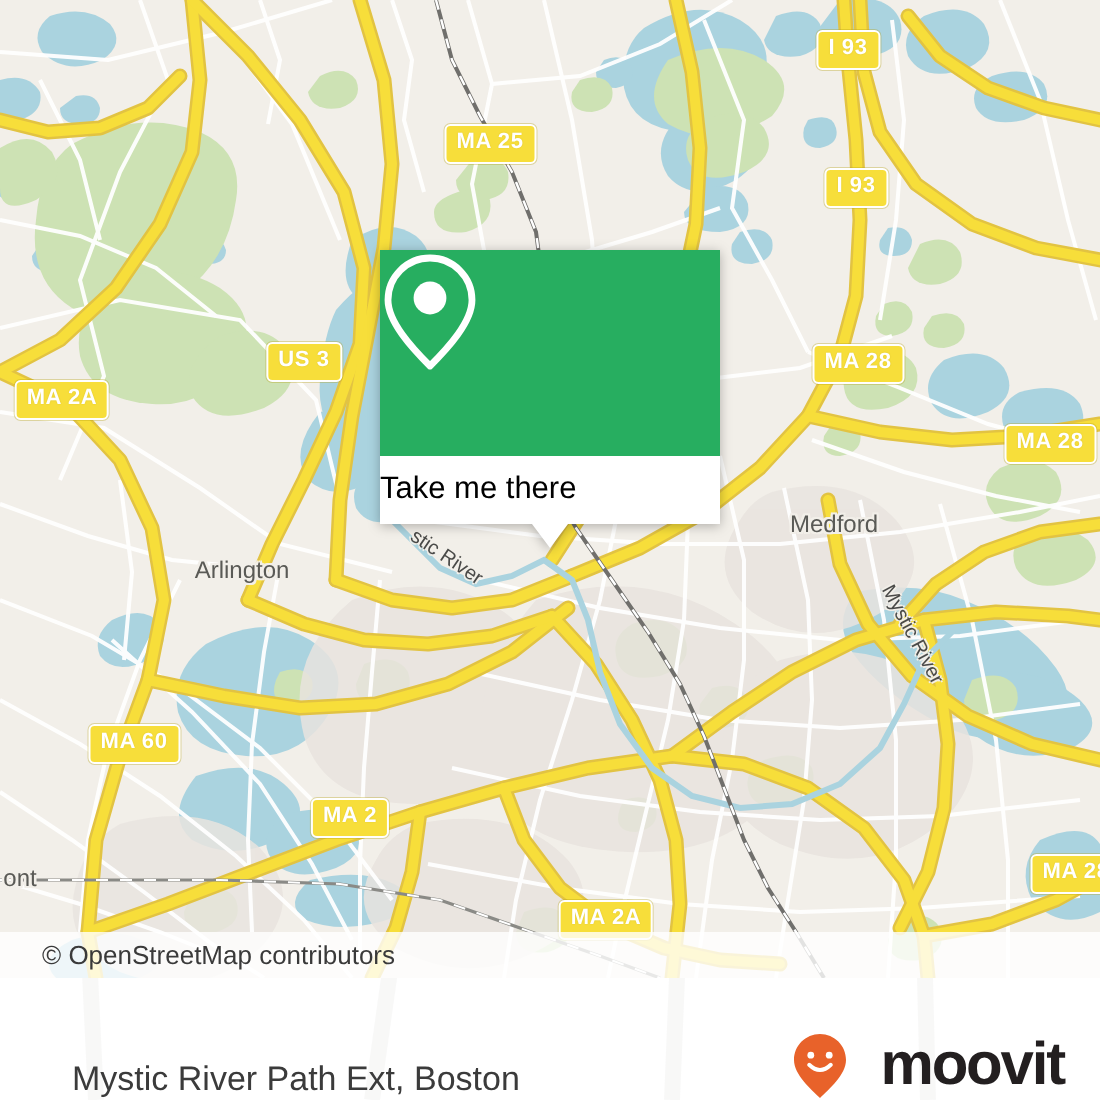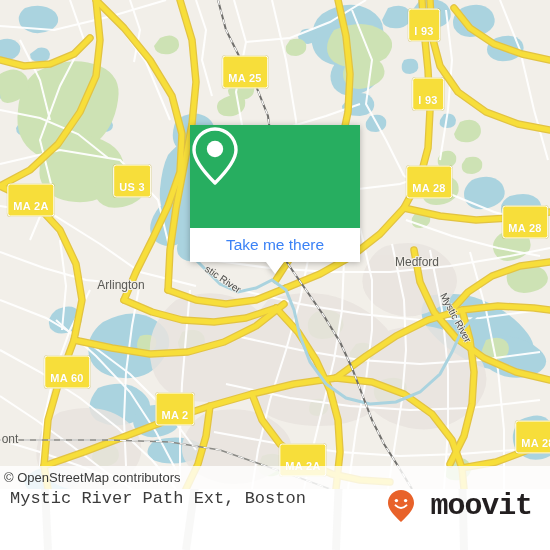--- a/index.html
+++ b/index.html
@@ -24,21 +24,21 @@
   
   .shield{
     position:absolute;
     background:#f7de3a;
     border:1.6px solid #ffffff;
     border-radius:3px;
     color:#ffffff;
     font-size:11px;
     font-weight:bold;
     line-height:1;
-    padding:16px 5px 4px 5px;
+    padding:3px 5px 4px 5px;
     letter-spacing:.3px;
     white-space:nowrap;
     text-shadow:0 0 1px rgba(0,0,0,.10);
     box-shadow:0 0 0 .5px rgba(180,160,20,.35);
     transform:translate(-50%,-50%);
   }
 
   
   .place{
     position:absolute;
@@ -59,42 +59,42 @@
     text-shadow:
       1px 0 #f2efe9, -1px 0 #f2efe9, 0 1px #f2efe9, 0 -1px #f2efe9;
   }
 
   
   #attribution{
     position:absolute; left:0; bottom:0; width:100%;
     height:23px; line-height:23px;
     background:rgba(255,255,255,.80);
     color:#3a3a3a; font-size:13px;
-    padding-left:4px;
+    padding-left:21px;
     white-space:nowrap;
   }
 
   
   #popup{
     position:absolute;
     left:190px; top:125px;
     width:170px;
     filter:drop-shadow(0 1px 3px rgba(0,0,0,.28));
     z-index:40;
   }
   #popup-green{
     background:#27ae60;
     height:103px;
     display:flex; align-items:center; justify-content:center;
   }
   #popup-label{
     background:#ffffff;
     height:34px;
-    display:flex; align-items:center; justify-content:center;
-    color:#3b82f6;
+    display:flex; align-items:center; justify-content:flex-start;
+    color:#000000;
     font-size:15.5px;
   }
   #popup-tail{
     position:absolute;
     left:50%; top:137px;
     margin-left:-9px;
     width:0; height:0;
     border-left:9px solid transparent;
     border-right:9px solid transparent;
     border-top:12px solid #ffffff;
@@ -103,23 +103,22 @@
   
   #footer{
     position:absolute; left:0; top:489px; width:550px; height:61px;
     background:#ffffff;
     overflow:hidden;
   }
   #footer-watermark{ position:absolute; left:0; top:-489px; opacity:.055; }
   #footer-inner{
     position:relative; z-index:2;
     height:100%;
-    display:flex; align-items:flex-start; justify-content:space-between;
-    padding:0 18px 0 10px;
-    font-family:Liberation Mono, monospace;
+    display:flex; align-items:flex-end; justify-content:space-between;
+    padding:0 18px 0 36px;
   }
   #footer-title{
     color:#3b3b3b;
     font-size:17px;
     white-space:nowrap;
   }
   #brand{ display:flex; align-items:center; gap:2px; }
   #brand-word{
     color:#231f20;
     font-size:30px;
@@ -336,21 +335,21 @@
         </g>
 
       </g>
     </svg>
 
     <div>
       <div class="shield" style="left:424px;top:25px">I 93</div>
       <div class="shield" style="left:245px;top:72px">MA 25</div>
       <div class="shield" style="left:428px;top:94px">I 93</div>
       <div class="shield" style="left:31px;top:200px">MA 2A</div>
-      <div class="shield" style="left:132px;top:181px">US 3</div>
+      <div class="shield" style="left:152px;top:181px">US 3</div>
       <div class="shield" style="left:429px;top:182px">MA 28</div>
       <div class="shield" style="left:525px;top:222px">MA 28</div>
       <div class="shield" style="left:67px;top:372px">MA 60</div>
       <div class="shield" style="left:175px;top:409px">MA 2</div>
       <div class="shield" style="left:303px;top:460px">MA 2A</div>
       <div class="shield" style="left:538px;top:437px">MA 28</div>
     </div>
 
     <div>
       <div class="place" style="left:121px;top:285px">Arlington</div>

